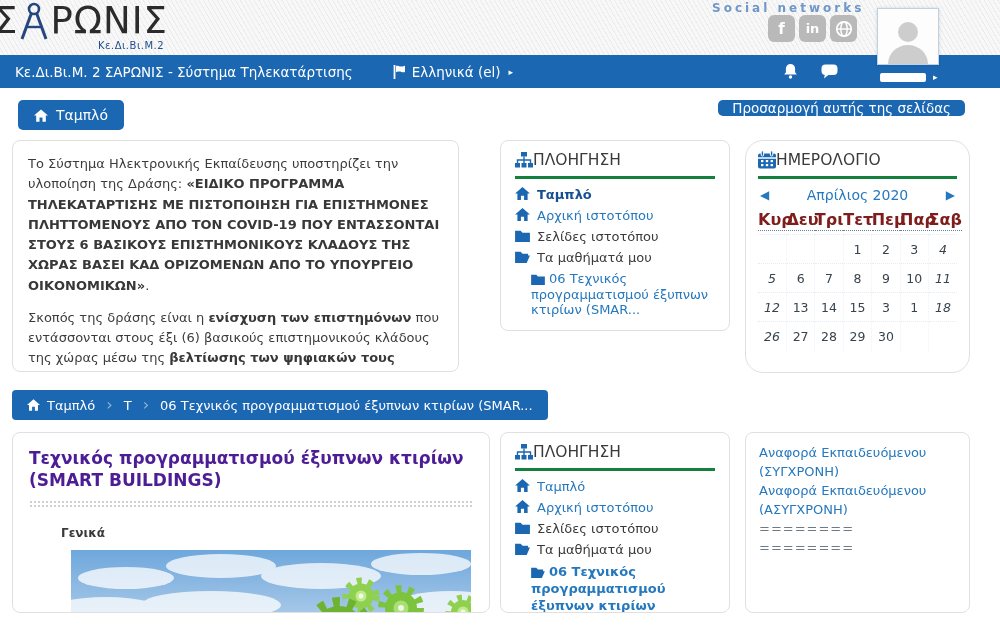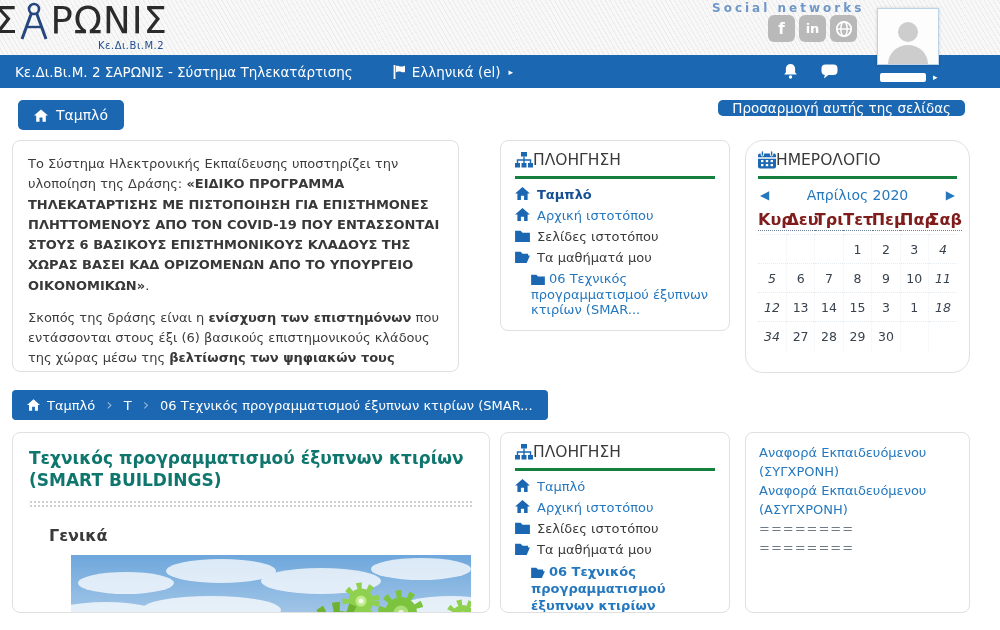--- a/index.html
+++ b/index.html
@@ -82,24 +82,24 @@
   .cal td.today { color:#2578be; cursor:pointer; }
 
   
   .breadcrumb { position:absolute; top:390px; left:12px; height:30px; background:#1b67b2;
     border-radius:4px; display:inline-flex; align-items:center; gap:11px; padding:0 15px;
     color:#fff; font-size:13px; }
   .bc-sep { color:#8fb4d9; font-size:16px; line-height:1; }
   .bc-item { display:flex; align-items:center; gap:7px; cursor:pointer; }
 
   
-  .course-title { font-size:17px; font-weight:bold; color:#0f766e; line-height:1.3; }
+  .course-title { font-size:17px; font-weight:bold; color:#4c1d95; line-height:1.3; }
   .dotted-band { margin-top:9px; height:9px; width:100%;
     background-image:radial-gradient(#d0d0d0 1px, transparent 1.1px); background-size:4px 4px; }
-  .section-heading { margin:17px 0 10px 20px; font-size:16px; font-weight:bold; color:#3a3a3a; }
+  .section-heading { margin:17px 0 10px 32px; font-size:12px; font-weight:bold; color:#3a3a3a; }
   .course-img { margin-left:42px; width:400px; height:120px; overflow:hidden; }
 
   
   .report-link { display:block; font-size:13px; line-height:19px; color:#2578be; cursor:pointer; }
   .report-link.mono { color:#6e7a85; letter-spacing:1px; }
 
   .ic-blue { color:#1b67b2; }
   svg { display:block; }
   .inline-svg { display:inline-block; }
 </style>
@@ -293,21 +293,21 @@
         <tr>
           <td class="wk">12</td>
           <td>13</td>
           <td>14</td>
           <td>15</td>
           <td>3</td>
           <td>1</td>
           <td class="wk">18</td>
         </tr>
         <tr>
-          <td class="wk">34</td>
+          <td class="wk">26</td>
           <td>27</td>
           <td>28</td>
           <td>29</td>
           <td>30</td>
           <td></td>
           <td class="wk"></td>
         </tr>
       </tbody>
     </table>
   </div>

